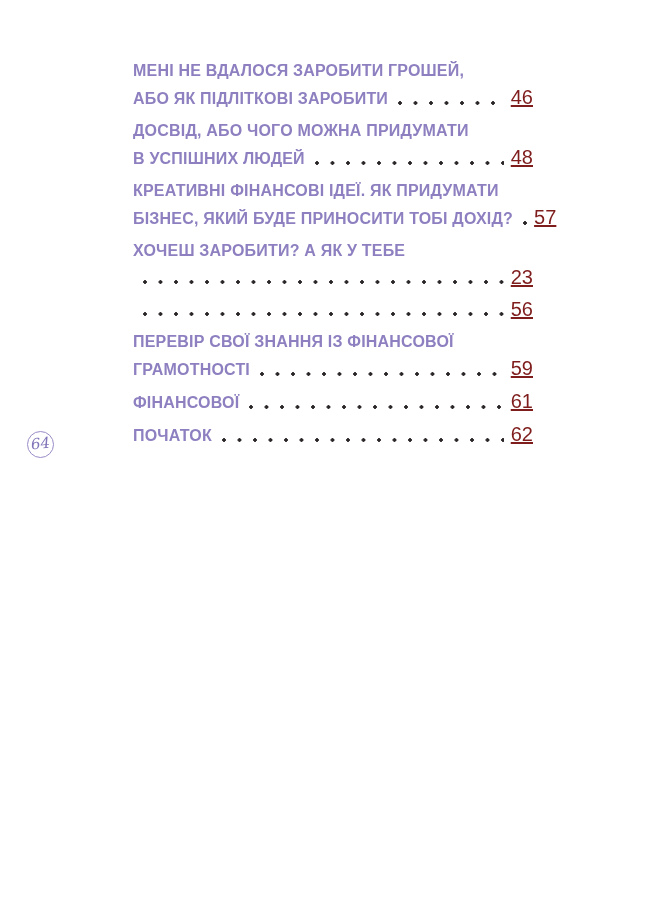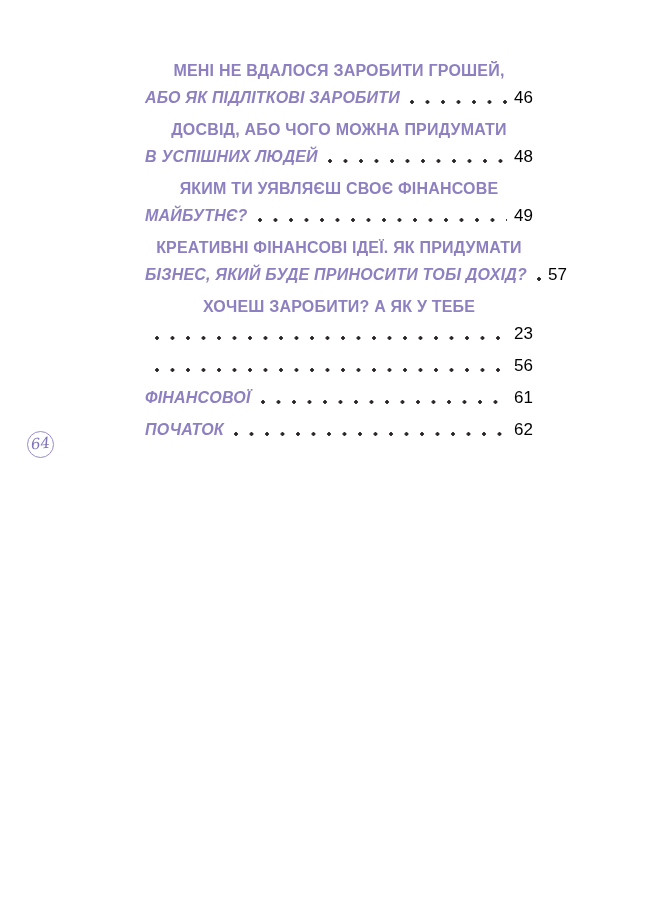--- a/index.html
+++ b/index.html
@@ -42,57 +42,56 @@
     transform: rotate(-6deg) translateY(-0.5px);
   }
   
   .toc {
     position: absolute;
     left: 133px;
     top: 57px;
     width: 400px;
   }
   .toc-entry {
-    margin: 0 0 5px 12px;
-    text-align: center;
+    margin: 0 0 5px 0;
   }
   .toc-line {
     line-height: 27px;
     font-size: 16px;
     font-weight: 700;
     letter-spacing: 0.2px;
     color: #8e80c0;
     white-space: nowrap;
   }
   .toc-line-last {
     display: flex;
     align-items: baseline;
   }
   .toc-text {
     flex: 0 0 auto;
-    font-style: italic;
   }
   .leader {
     flex: 1 1 auto;
     min-width: 4px;
     height: 4px;
     align-self: flex-end;
     margin: 0 7px 7px 10px;
     background-image: radial-gradient(circle at 2px 2px, #2a2627 1.55px, transparent 1.95px);
     background-size: 15.5px 4px;
     background-repeat: repeat-x;
     background-position: left bottom;
   }
   .pagenum {
     flex: 0 0 auto;
     font-family: "Liberation Sans", sans-serif;
     font-weight: 400;
-    font-size: 17px;
+    font-size: 20px;
     letter-spacing: 0;
-    color: #000000;
+    color: #7f1d1d;
+    text-decoration: underline;
   }
 </style>
 </head>
 <body>
 
 <div class="page">
 
   <div class="folio-badge">
     <span>64</span>
   </div>
@@ -110,28 +109,20 @@
 
     <div class="toc-entry">
       <div class="toc-line">ДОСВІД, АБО ЧОГО МОЖНА ПРИДУМАТИ</div>
       <div class="toc-line toc-line-last">
         <span class="toc-text">В УСПІШНИХ ЛЮДЕЙ</span>
         <span class="leader"></span>
         <span class="pagenum">48</span>
       </div>
     </div>
 
-    <div class="toc-entry">
-      <div class="toc-line">ЯКИМ ТИ УЯВЛЯЄШ СВОЄ ФІНАНСОВЕ</div>
-      <div class="toc-line toc-line-last">
-        <span class="toc-text">МАЙБУТНЄ?</span>
-        <span class="leader"></span>
-        <span class="pagenum">49</span>
-      </div>
-    </div>
 
     <div class="toc-entry">
       <div class="toc-line">КРЕАТИВНІ ФІНАНСОВІ ІДЕЇ. ЯК ПРИДУМАТИ</div>
       <div class="toc-line toc-line-last">
         <span class="toc-text">БІЗНЕС, ЯКИЙ БУДЕ ПРИНОСИТИ ТОБІ ДОХІД?</span>
         <span class="leader"></span>
         <span class="pagenum">57</span>
       </div>
     </div>
 
@@ -143,20 +134,28 @@
       </div>
     </div>
 
     <div class="toc-entry">
       <div class="toc-line toc-line-last">
         <span class="leader"></span>
         <span class="pagenum">56</span>
       </div>
     </div>
 
+    <div class="toc-entry">
+      <div class="toc-line">ПЕРЕВІР СВОЇ ЗНАННЯ ІЗ ФІНАНСОВОЇ</div>
+      <div class="toc-line toc-line-last">
+        <span class="toc-text">ГРАМОТНОСТІ</span>
+        <span class="leader"></span>
+        <span class="pagenum">59</span>
+      </div>
+    </div>
 
     <div class="toc-entry">
       <div class="toc-line toc-line-last">
         <span class="toc-text">ФІНАНСОВОЇ</span>
         <span class="leader"></span>
         <span class="pagenum">61</span>
       </div>
     </div>
 
     <div class="toc-entry">

